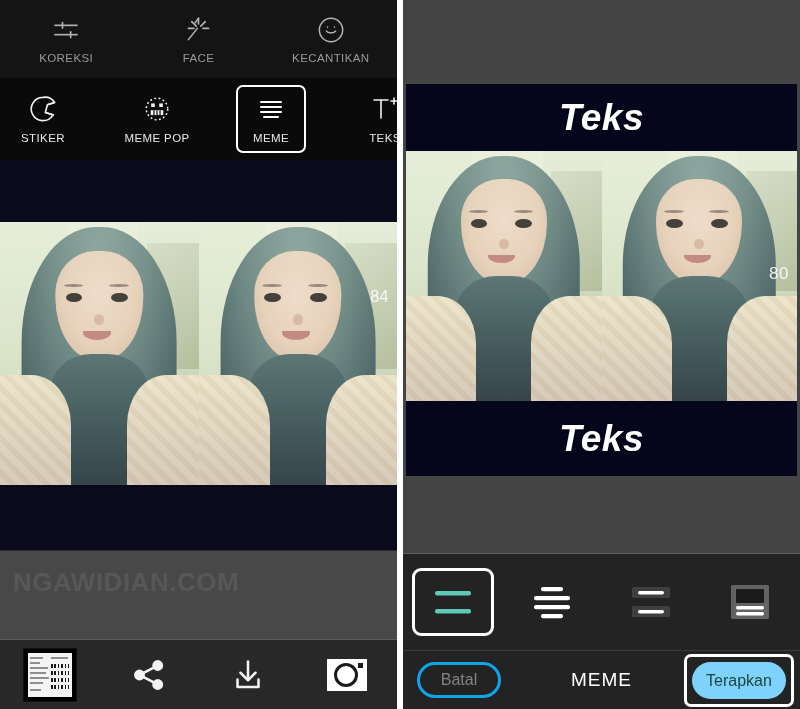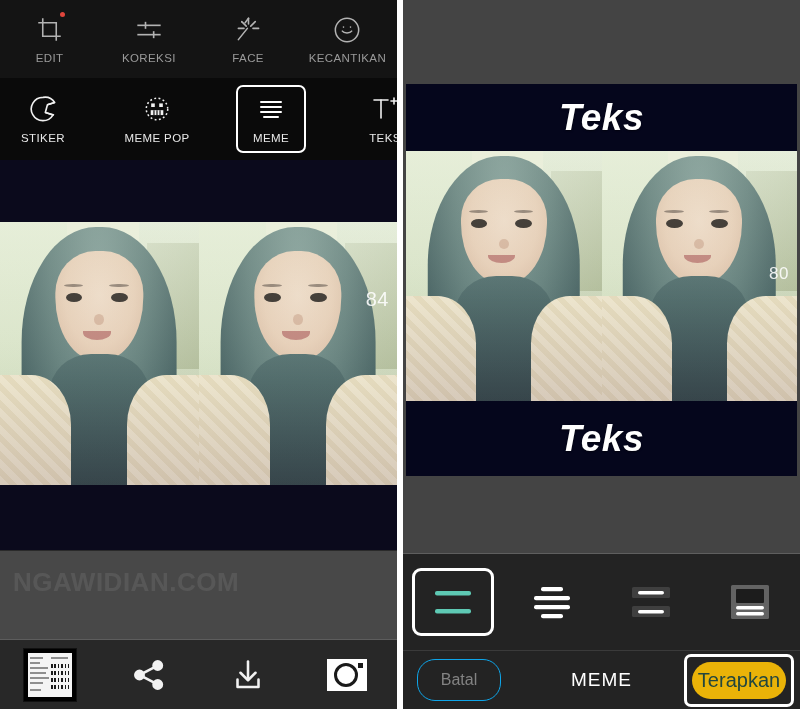--- a/index.html
+++ b/index.html
@@ -88,21 +88,21 @@
     position: absolute;
     top: 62px; left: 0; right: 0; height: 263px;
     display: flex;
     overflow: hidden;
   }
   .photo-strip .ph { flex: 1 1 0; position: relative; overflow: hidden; }
 
   .badge-num {
     position: absolute;
     font-family: "Liberation Sans", sans-serif;
-    font-size: 20px;
+    font-size: 16px;
     color: rgba(255,255,255,0.88);
     letter-spacing: 0.5px;
   }
   .wm-btn {
     position: absolute;
     right: 11px; bottom: 20px;
     width: 80px; height: 36px;
     border: 1.5px dotted rgba(255,255,255,0.45);
     border-radius: 6px;
     display: flex; align-items: center; justify-content: center;
@@ -205,41 +205,41 @@
   
   .footer-r {
     position: absolute;
     left: 0; right: 0; bottom: 0; height: 59px;
     background: #232323;
     border-top: 1px solid #3a3a3a;
     display: flex; align-items: center;
   }
   .btn-cancel {
     position: absolute; left: 14px;
-    width: 84px; height: 42px;
-    border: 1px solid #0ea5e9; border-radius: 18px;
+    width: 84px; height: 36px;
+    border: 3px solid #0ea5e9; border-radius: 18px;
     display: flex; align-items: center; justify-content: center;
     color: #838383; font-size: 16px;
   }
   .footer-title {
     position: absolute; left: 0; right: 0; text-align: center;
     color: #ffffff; font-size: 19px; letter-spacing: 1px;
   }
   .btn-apply-wrap {
     position: absolute; right: 6px; top: 3px;
     width: 110px; height: 53px;
     border: 3px solid #ffffff; border-radius: 7px;
     display: flex; align-items: center; justify-content: center;
     background: #232323;
   }
   .btn-apply {
     width: 94px; height: 37px;
-    background: #eab308; border-radius: 19px;
+    background: #7dd3fc; border-radius: 19px;
     display: flex; align-items: center; justify-content: center;
-    color: #22463f; font-size: 20px;
+    color: #22463f; font-size: 16px;
   }
 
   
   .portrait { position: absolute; inset: 0; background: #eef0dc; }
   .portrait .bg-left {
     position: absolute; left: 0; top: 0; width: 34%; height: 100%;
     background: linear-gradient(180deg,#e9efd9 0%,#dfe8cd 45%,#c9d6b4 100%);
   }
   .portrait .bg-right {
     position: absolute; right: 0; top: 0; width: 30%; height: 100%;
@@ -329,30 +329,20 @@
 </style>
 </head>
 <body>
 
 <div class="screen">
 
   <div class="panel-left">
 
     <div class="cat-bar">
 
-      <div class="cat">
-        <span class="dot-red"></span>
-        <span class="cat-ico">
-          <svg width="27" height="27" viewBox="0 0 24 24" fill="none" stroke="#b3b3b3" stroke-width="1.4">
-            <path d="M6 2v16h16"></path>
-              <path d="M2 6h16v16"></path>
-          </svg>
-        </span>
-        <span class="cat-lbl">EDIT</span>
-      </div>
 
       <div class="cat">
         <span class="cat-ico">
           <svg width="28" height="28" viewBox="0 0 24 24" fill="none" stroke="#b3b3b3" stroke-width="1.4">
             <line x1="2" y1="8" x2="22" y2="8"></line>
               <line x1="2" y1="16" x2="22" y2="16"></line>
             <line x1="9" y1="5" x2="9" y2="11"></line>
               <line x1="16" y1="13" x2="16" y2="19"></line>
           </svg>
         </span>

